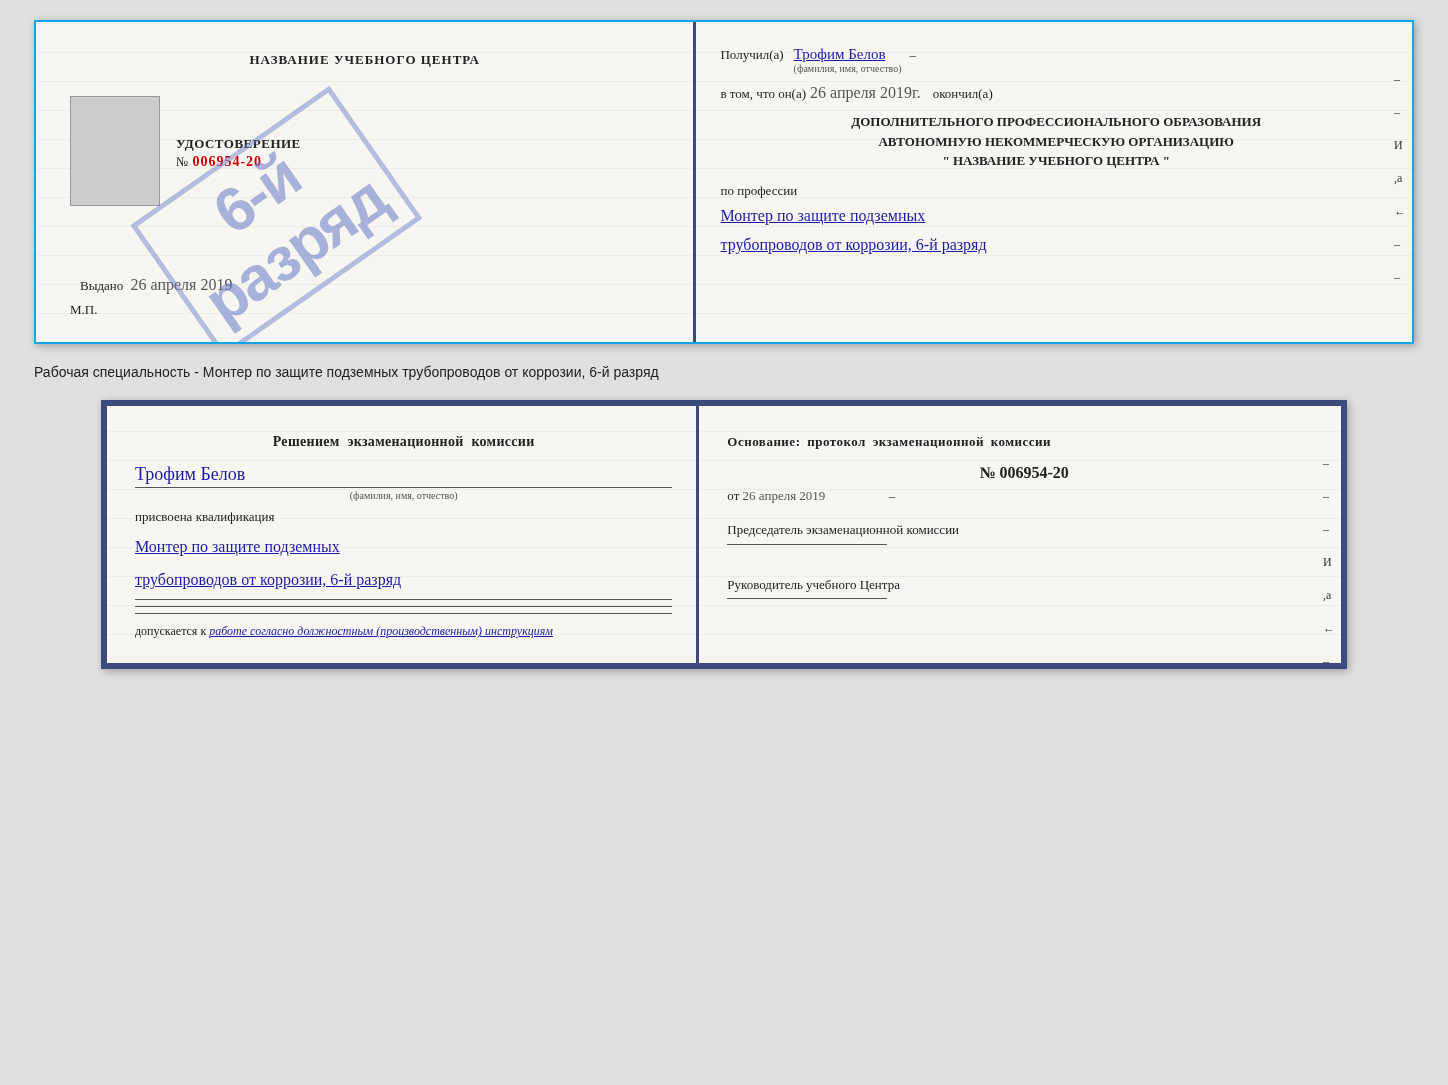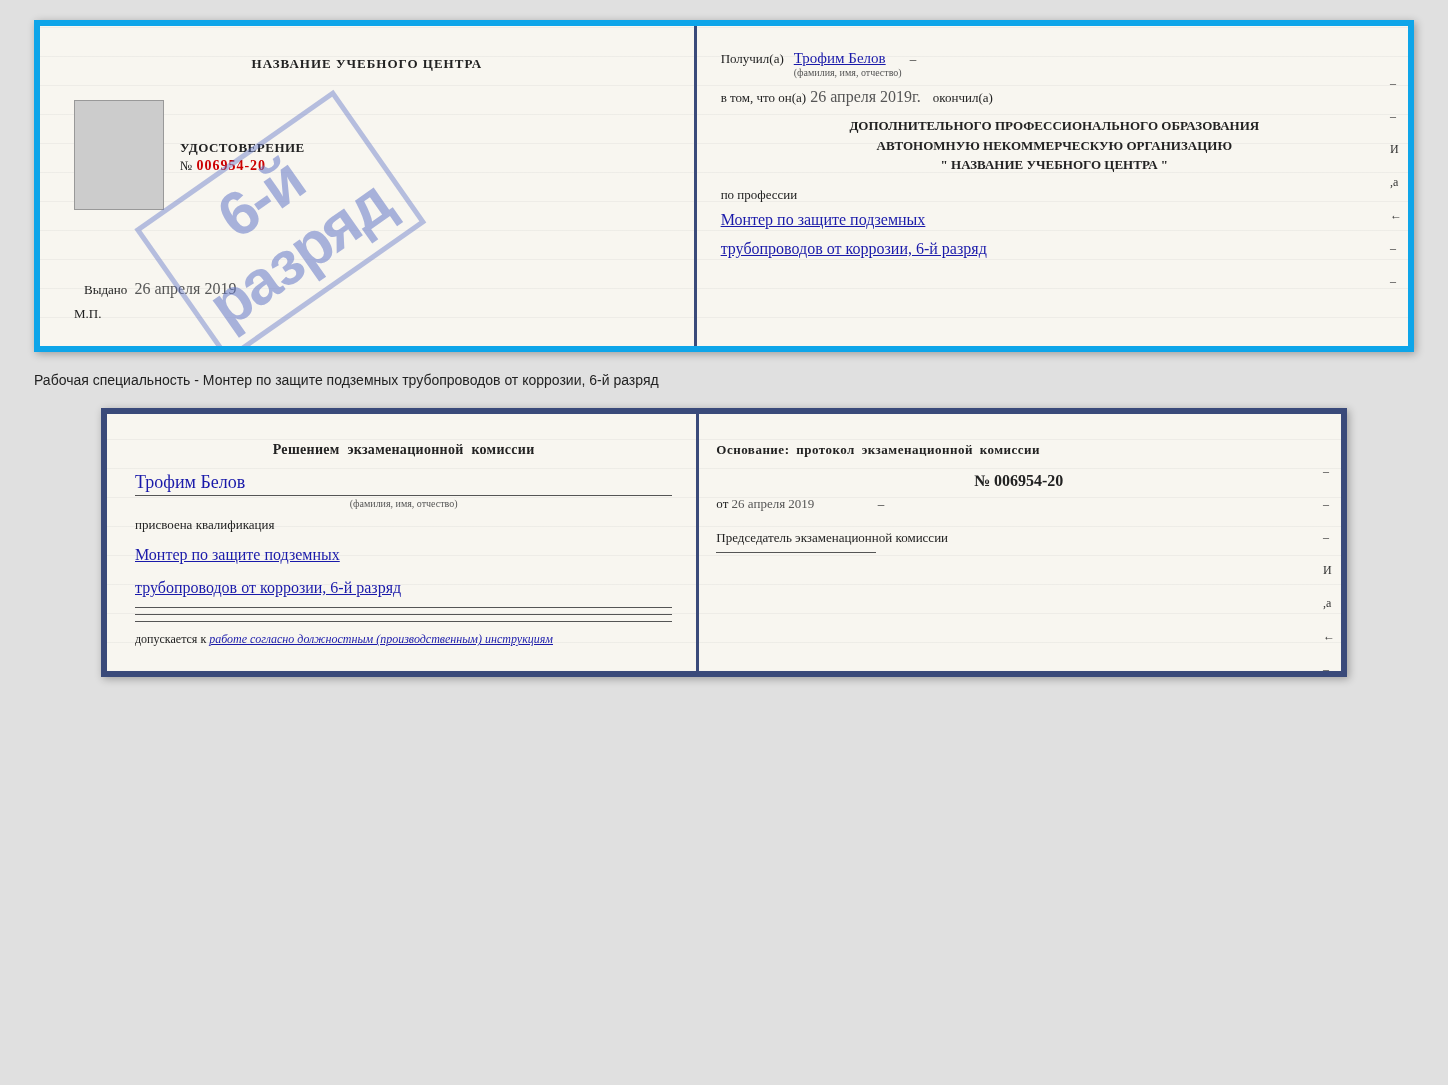--- a/index.html
+++ b/index.html
@@ -12,21 +12,21 @@
       flex-direction: column;
       align-items: center;
       padding: 20px;
       gap: 16px;
     }
 
     
     .certificate-doc {
       width: 1380px;
       background: #f8f6f0;
-      border: 6px solid #0ea5e9;
+      border: 2px solid #0ea5e9;
       display: flex;
       position: relative;
       overflow: hidden;
       box-shadow: 2px 2px 8px rgba(0,0,0,0.3);
     }
 
     
     .cert-left {
       width: 48%;
       border-right: 3px solid #3a4a7a;
@@ -240,21 +240,21 @@
         0deg,
         transparent,
         transparent 28px,
         rgba(180,180,180,0.15) 28px,
         rgba(180,180,180,0.15) 29px
       );
     }
 
     .exam-right {
       width: 52%;
-      padding: 28px 20px 24px 17px;
+      padding: 28px 20px 24px 28px;
       background: repeating-linear-gradient(
         0deg,
         transparent,
         transparent 28px,
         rgba(180,180,180,0.15) 28px,
         rgba(180,180,180,0.15) 29px
       );
       position: relative;
     }
 
@@ -488,20 +488,24 @@
       <span style="">от</span>
       <span class="exam-date-hw">26 апреля 2019</span>
       <span style="margin-left: 60px;">–</span>
     </div>
 
     <div class="exam-chairman-label">
       <span>Председатель экзаменационной комиссии</span>
       <span class="exam-chairman-line"></span>
     </div>
 
+    <div class="exam-rukovoditel">
+      <span>Руководитель учебного Центра</span>
+      <span class="exam-chairman-line"></span>
+    </div>
 
     <div class="exam-right-side-marks">
       <span>–</span>
       <span>–</span>
       <span>–</span>
       <span>И</span>
       <span>,а</span>
       <span>←</span>
       <span>–</span>
 

